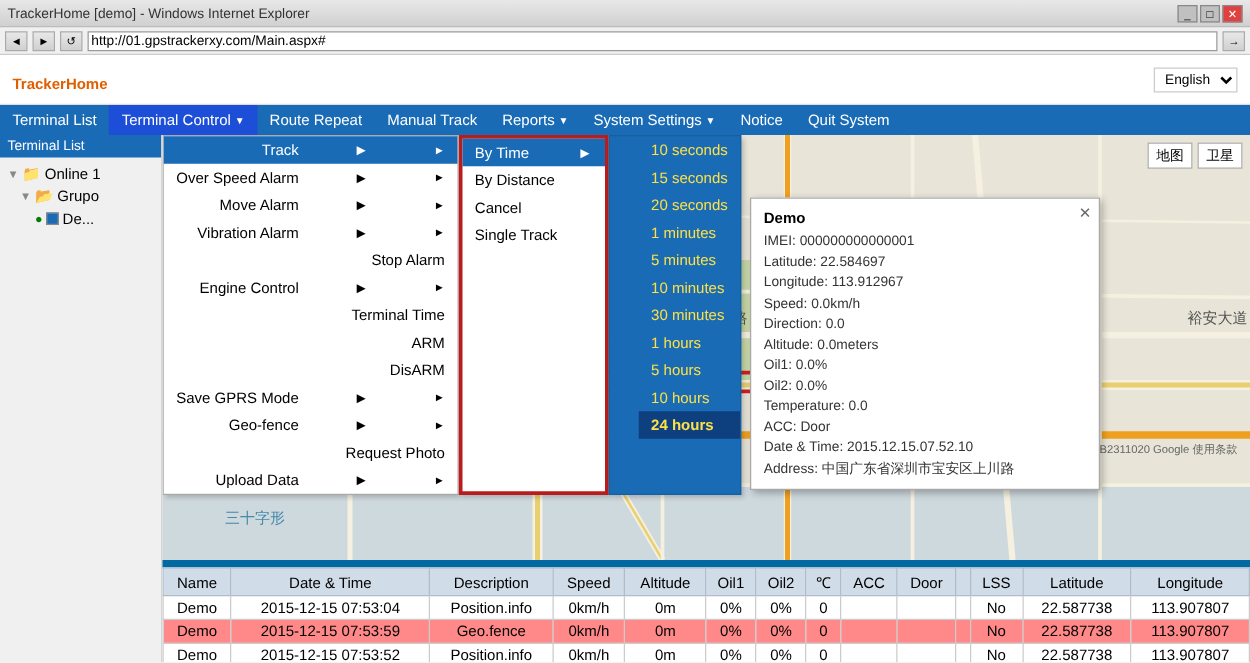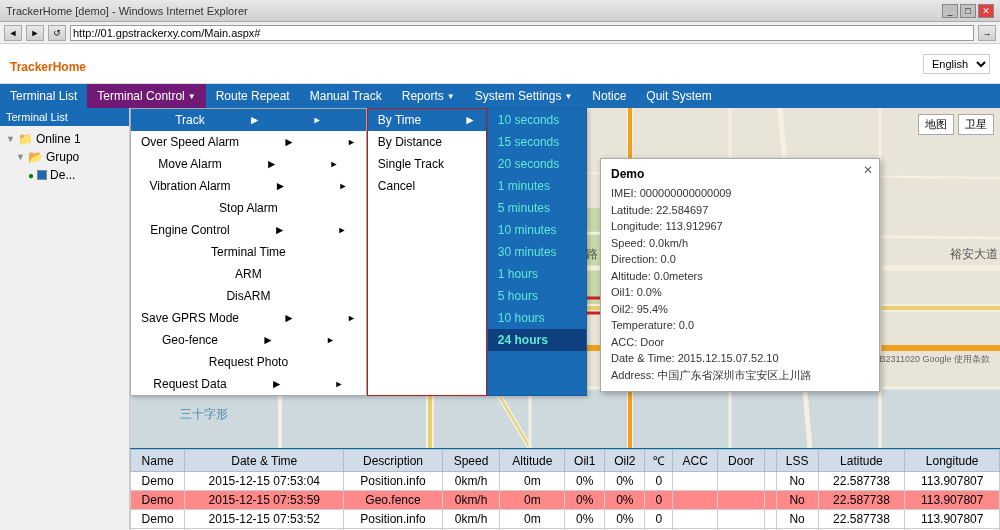--- a/index.html
+++ b/index.html
@@ -78,21 +78,21 @@
     .nav-item {
       color: #fff;
       padding: 0 10px;
       display: flex;
       align-items: center;
       cursor: pointer;
       font-size: 12px;
       white-space: nowrap;
       gap: 3px;
     }
-    .nav-item.active { background: #701a75; }
+    .nav-item.active { background: #1d4ed8; }
     .nav-arrow { font-size: 8px; }
 
     
     .sidebar {
       width: 130px;
       background: #f0f0f0;
       border-right: 1px solid #ccc;
       flex-shrink: 0;
       overflow: hidden;
     }
@@ -131,31 +131,31 @@
       background: #fff;
       border: 1px solid #aaa;
       min-width: 160px;
       box-shadow: 2px 2px 4px rgba(0,0,0,0.2);
     }
     .menu-level1 .menu-item {
       padding: 4px 10px;
       cursor: pointer;
       display: flex;
       align-items: center;
-      justify-content: center;
+      justify-content: flex-end;
       white-space: nowrap;
       font-size: 12px;
       gap: 44px;
     }
     .menu-item.has-sub::after { content: '►'; font-size: 9px; margin-left: 8px; }
     .menu-item.highlighted { background: #1a6bb5; color: #fff; }
 
     .menu-level2 {
       background: #fff;
-      border: 1px solid #b91c1c;
+      border: 3px solid #b91c1c;
       min-width: 120px;
       box-shadow: 2px 2px 4px rgba(0,0,0,0.2);
       position: absolute;
       left: 160px;
       top: 0;
     }
     .menu-level2 .menu-item {
       padding: 4px 10px;
       cursor: pointer;
       white-space: nowrap;
@@ -167,23 +167,24 @@
       border: 1px solid #1560a0;
       min-width: 100px;
       box-shadow: 2px 2px 4px rgba(0,0,0,0.2);
       position: absolute;
       left: 280px;
       top: 0;
     }
     .menu-level3 .menu-item {
       padding: 4px 10px;
       cursor: pointer;
-      color: #5eead4;
+      color: #fde047;
       white-space: nowrap;
       font-size: 12px;
+      margin-left: 23px;
     }
     .menu-level3 .menu-item.active-item { background: #0e4080; font-weight: bold; }
 
     
     .info-popup {
       position: absolute;
       top: 50px;
       right: 120px;
       background: #fff;
       border: 1px solid #aaa;
@@ -340,21 +341,21 @@
       position: relative;
     }
     .map-container {
       flex: 1;
       position: relative;
       overflow: hidden;
     }
     .table-container {
       height: 82px;
       overflow: hidden;
-      border-top: 1px solid #0369a1;
+      border-top: 6px solid #0369a1;
     }
   </style>
 </head>
 <body>
 
 <div class="whole-page">
 
   <div class="title-bar">
     <span class="title-bar-text">TrackerHome [demo] - Windows Internet Explorer</span>
     <div class="title-bar-controls">
@@ -500,28 +501,28 @@
           <div class="map-control-btn">卫星</div>
         </div>
 
         <div class="vehicle-marker">
           <div class="marker-icon">🚗</div>
         </div>
 
         <div class="info-popup">
           <div class="info-popup-close">✕</div>
           <div class="info-popup-title">Demo</div>
-          <div class="info-popup-row">IMEI: 000000000000009</div>
+          <div class="info-popup-row">IMEI: 000000000000001</div>
           <div class="info-popup-row">Latitude: 22.584697</div>
           <div class="info-popup-row">Longitude: 113.912967</div>
           <div class="info-popup-row">Speed: 0.0km/h</div>
           <div class="info-popup-row">Direction: 0.0</div>
           <div class="info-popup-row">Altitude: 0.0meters</div>
           <div class="info-popup-row">Oil1: 0.0%</div>
-          <div class="info-popup-row">Oil2: 95.4%</div>
+          <div class="info-popup-row">Oil2: 0.0%</div>
           <div class="info-popup-row">Temperature: 0.0</div>
           <div class="info-popup-row">ACC: Door</div>
           <div class="info-popup-row">Date &amp; Time: 2015.12.15.07.52.10</div>
           <div class="info-popup-row">Address: 中国广东省深圳市宝安区上川路</div>
         </div>
 
         <div class="dropdown-container" style="top:0; left:0;">
 
           <div class="menu-level1">
             <div class="menu-item has-sub highlighted">
@@ -561,38 +562,38 @@
               <span>►</span>
             </div>
             <div class="menu-item has-sub">
               <span>Geo-fence</span>
               <span>►</span>
             </div>
             <div class="menu-item">
               <span>Request Photo</span>
             </div>
             <div class="menu-item has-sub">
-              <span>Request Data</span>
+              <span>Upload Data</span>
               <span>►</span>
             </div>
           </div>
 
           <div class="menu-level2" style="position:relative; left:0; top:0;">
             <div class="menu-item highlighted" style="background:#1a6bb5;color:#fff;">
               <span>By Time</span>
               <span style="float:right;">►</span>
             </div>
             <div class="menu-item">
               <span>By Distance</span>
             </div>
             <div class="menu-item">
+              <span>Cancel</span>
+            </div>
+            <div class="menu-item">
               <span>Single Track</span>
-            </div>
-            <div class="menu-item">
-              <span>Cancel</span>
             </div>
           </div>
 
           <div class="menu-level3" style="position:relative; left:0; top:0;">
             <div class="menu-item">
               <span>10 seconds</span>
             </div>
             <div class="menu-item">
               <span>15 seconds</span>
             </div>

